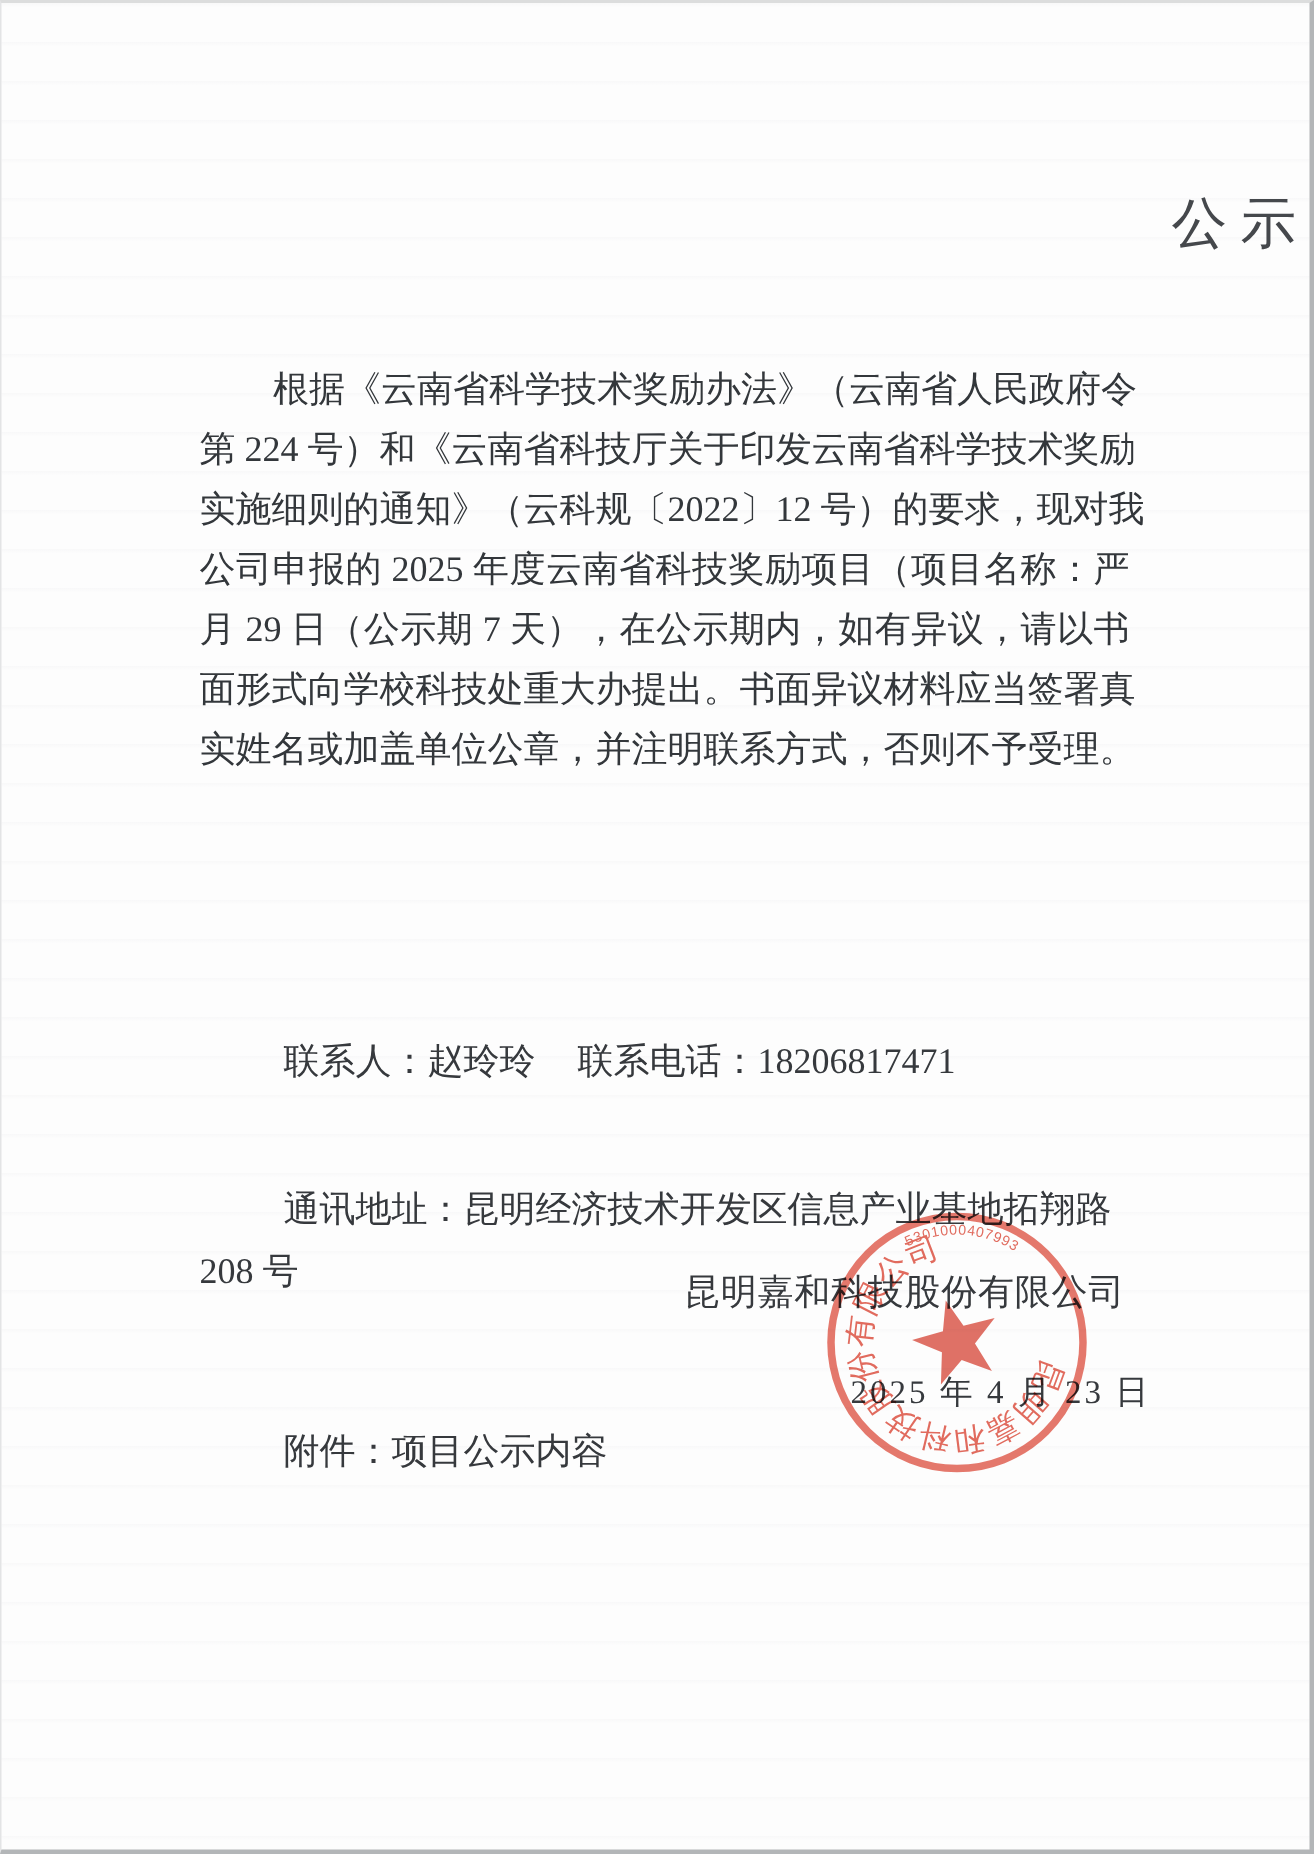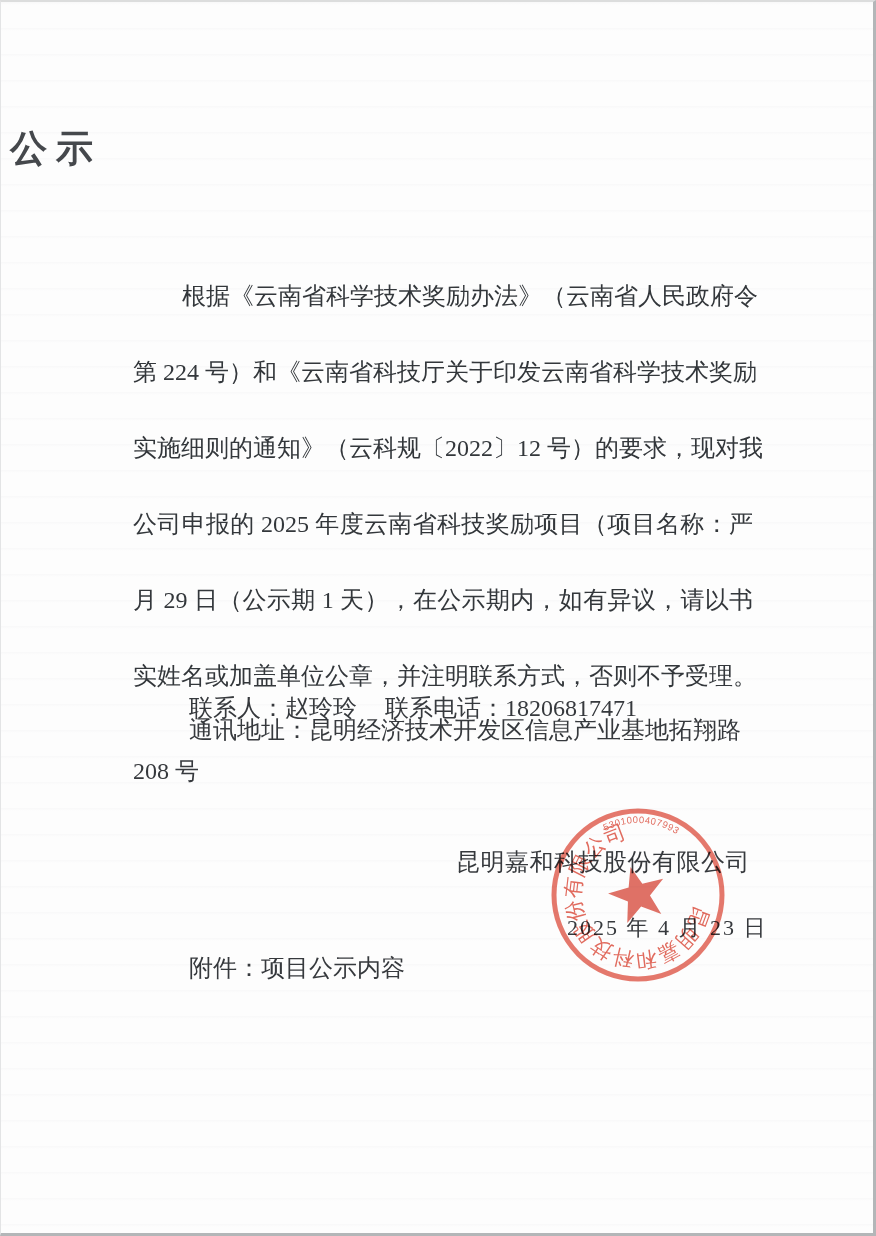--- a/index.html
+++ b/index.html
@@ -23,60 +23,58 @@
     border-bottom: 3px solid #b3b6b8;
     overflow: hidden;
     font-family: "Liberation Serif", "DejaVu Serif", serif;
     color: #36393d;
   }
   .title {
     position: absolute;
     top: 122px;
     left: 0;
     width: 100%;
-    text-align: left;
+    text-align: right;
     font-size: 37px;
     letter-spacing: 9px;
     padding-left: 9px; 
     color: #45484c;
     box-sizing: border-box;
-    font-weight: bold;
   }
   .paragraph {
     position: absolute;
     left: 132px;
     top: 238px;
     width: 620px;
     font-size: 24px;
     line-height: 40px;
     color: #33373b;
   }
   .paragraph .line {
     text-align: justify;
     text-align-last: justify;
     white-space: nowrap;
-    margin-top: 36px;
   }
   .paragraph .line.first {
     text-indent: 49px;
   }
   .contact-line {
     position: absolute;
     left: 132px;
     top: 686px;
     padding-left: 56px;
     font-size: 24px;
     line-height: 40px;
     white-space: nowrap;
   }
   .contact-line .phone-group { margin-left: 28px; }
   .address-block {
     position: absolute;
     left: 132px;
-    top: 708px;
+    top: 785px;
     width: 628px;
     font-size: 24px;
     line-height: 41px;
   }
   .address-block .addr-1 { padding-left: 56px; white-space: nowrap; }
   .address-block .addr-2 { padding-left: 0; white-space: nowrap; }
   .company-line {
     position: absolute;
     left: 455px;
     top: 843px;
@@ -119,21 +117,22 @@
 
 <div class="page">
 
   <div class="title">公示</div>
 
   <div class="paragraph">
     <div class="line first">根据《云南省科学技术奖励办法》（云南省人民政府令</div>
     <div class="line">第 224 号）和《云南省科技厅关于印发云南省科学技术奖励</div>
     <div class="line">实施细则的通知》（云科规〔2022〕12 号）的要求，现对我</div>
     <div class="line">公司申报的 2025 年度云南省科技奖励项目（项目名称：严</div>
-    <div class="line">月 29 日（公示期 1 天），在公示期内，如有异议，请以书</div>
+    <div class="line">月 29 日（公示期 7 天），在公示期内，如有异议，请以书</div>
+    <div class="line">面形式向学校科技处重大办提出。书面异议材料应当签署真</div>
     <div class="line">实姓名或加盖单位公章，并注明联系方式，否则不予受理。</div>
   </div>
 
   <div class="contact-line">
     <span>联系人：</span><span>赵玲玲</span><span class="phone-group"><span>联系电话：</span><span>18206817471</span></span>
   </div>
 
   <div class="address-block">
     <div class="addr-1">通讯地址：昆明经济技术开发区信息产业基地拓翔路</div>
     <div class="addr-2">208 号</div>

